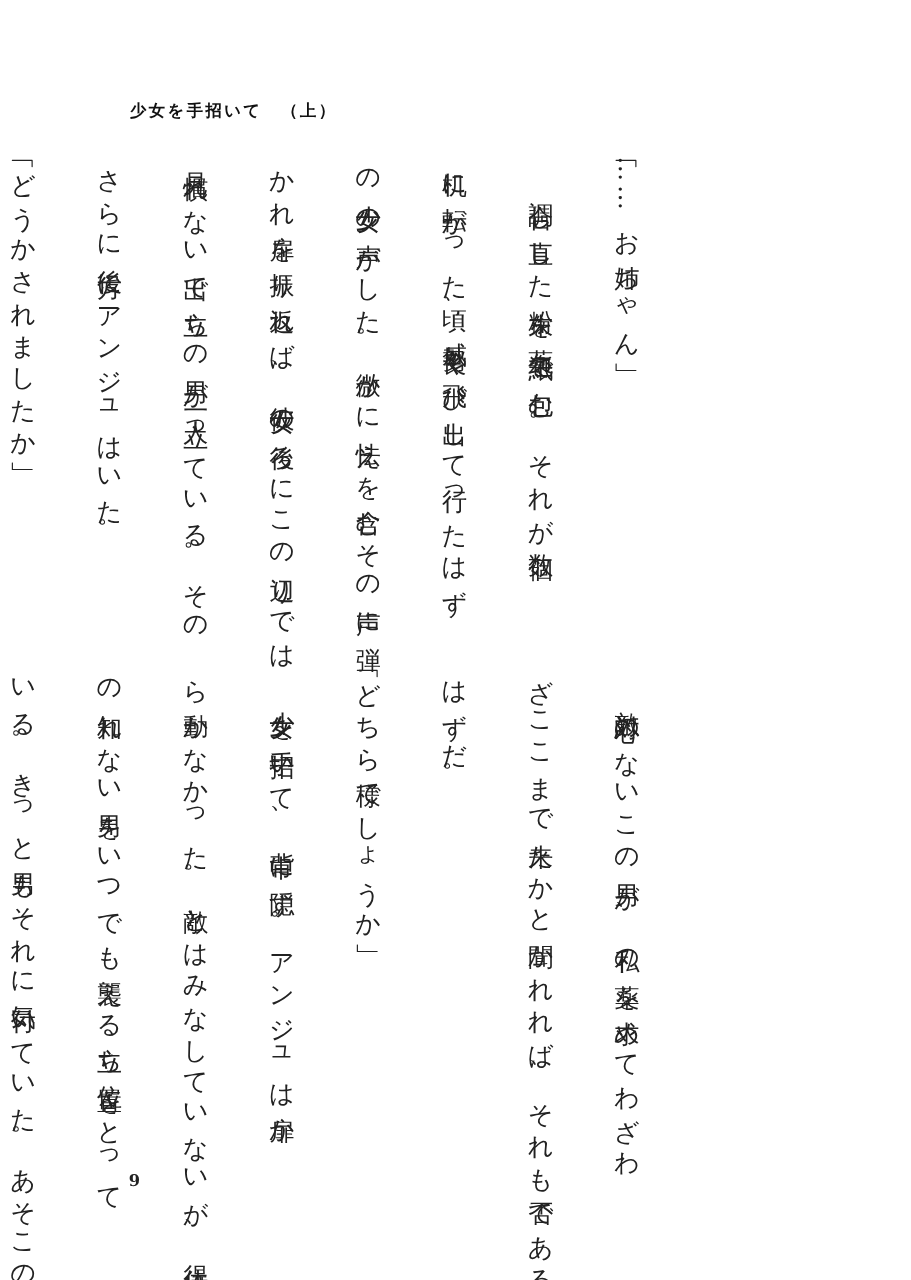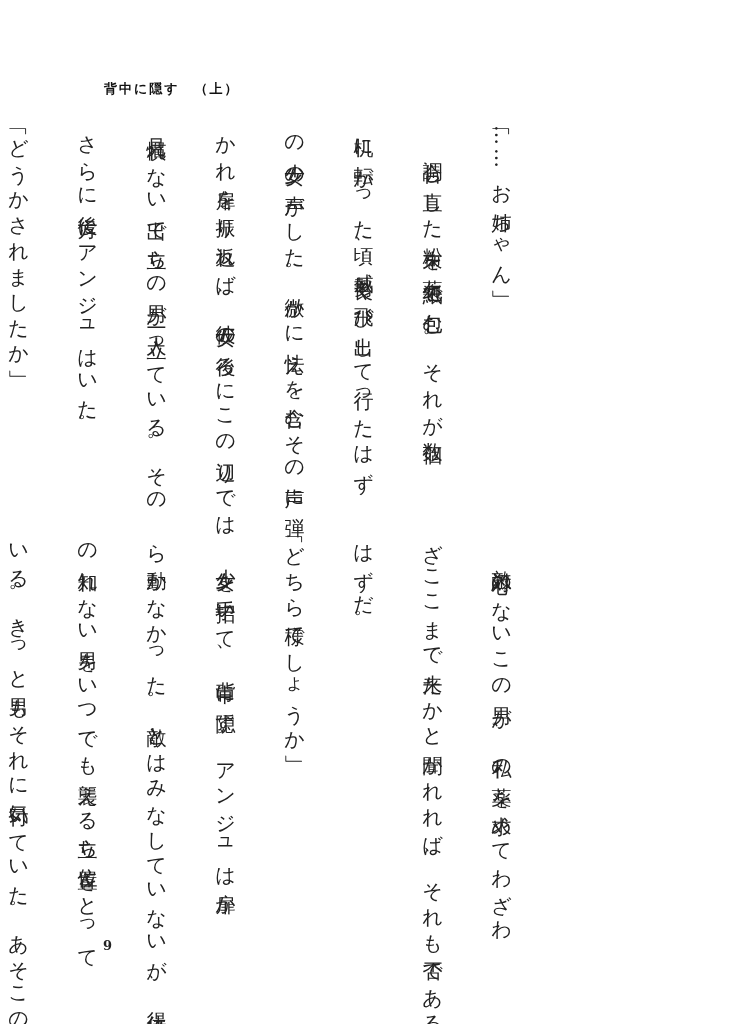--- a/index.html
+++ b/index.html
@@ -10,21 +10,21 @@
   .block { position:absolute; writing-mode:vertical-rl; font-size:20px; line-height:23px;
            letter-spacing:3px; white-space:pre; color:#222; }
   .block.upper { right:170px; top:122px; height:390px; }
   .block.lower { right:170px; top:530px; height:390px; }
   .block p { margin:0; }
   .page-number { position:absolute; left:103px; top:938px; font-size:13px; font-weight:bold; color:#222; }
 </style>
 </head>
 <body>
 
-<div class="running-head">背中に隠す　（上）</div>
+<div class="running-head">少女を手招いて　（上）</div>
 
 <div class="block upper">
   <p>「……お姉ちゃん」</p>
   <p>　調合し直した粉末を薬包紙で包む。それが数個</p>
   <p>机に転がった頃、威勢良く飛び出して行ったはず</p>
   <p>の少女の声がした。微かに怯えを含むその声に弾</p>
   <p>かれ扉を振り返れば、彼女の後ろにこの辺りでは</p>
   <p>見慣れない出で立ちの男が一人立っている。その</p>
   <p>さらに後方にアンジュはいた。</p>
   <p>「どうかされましたか」</p>

